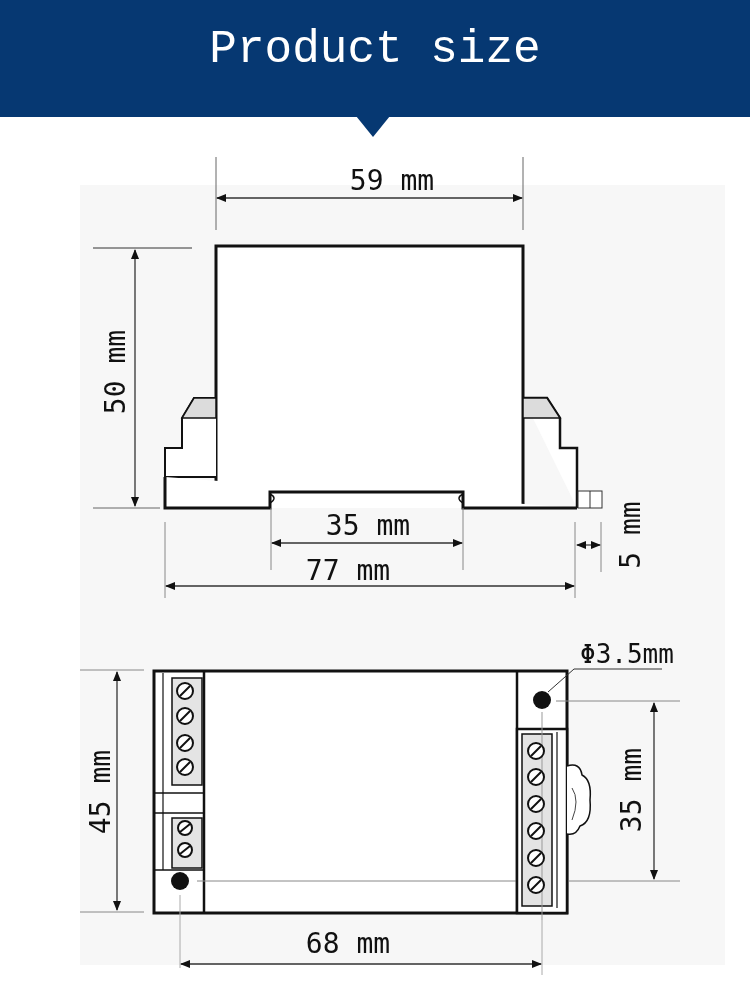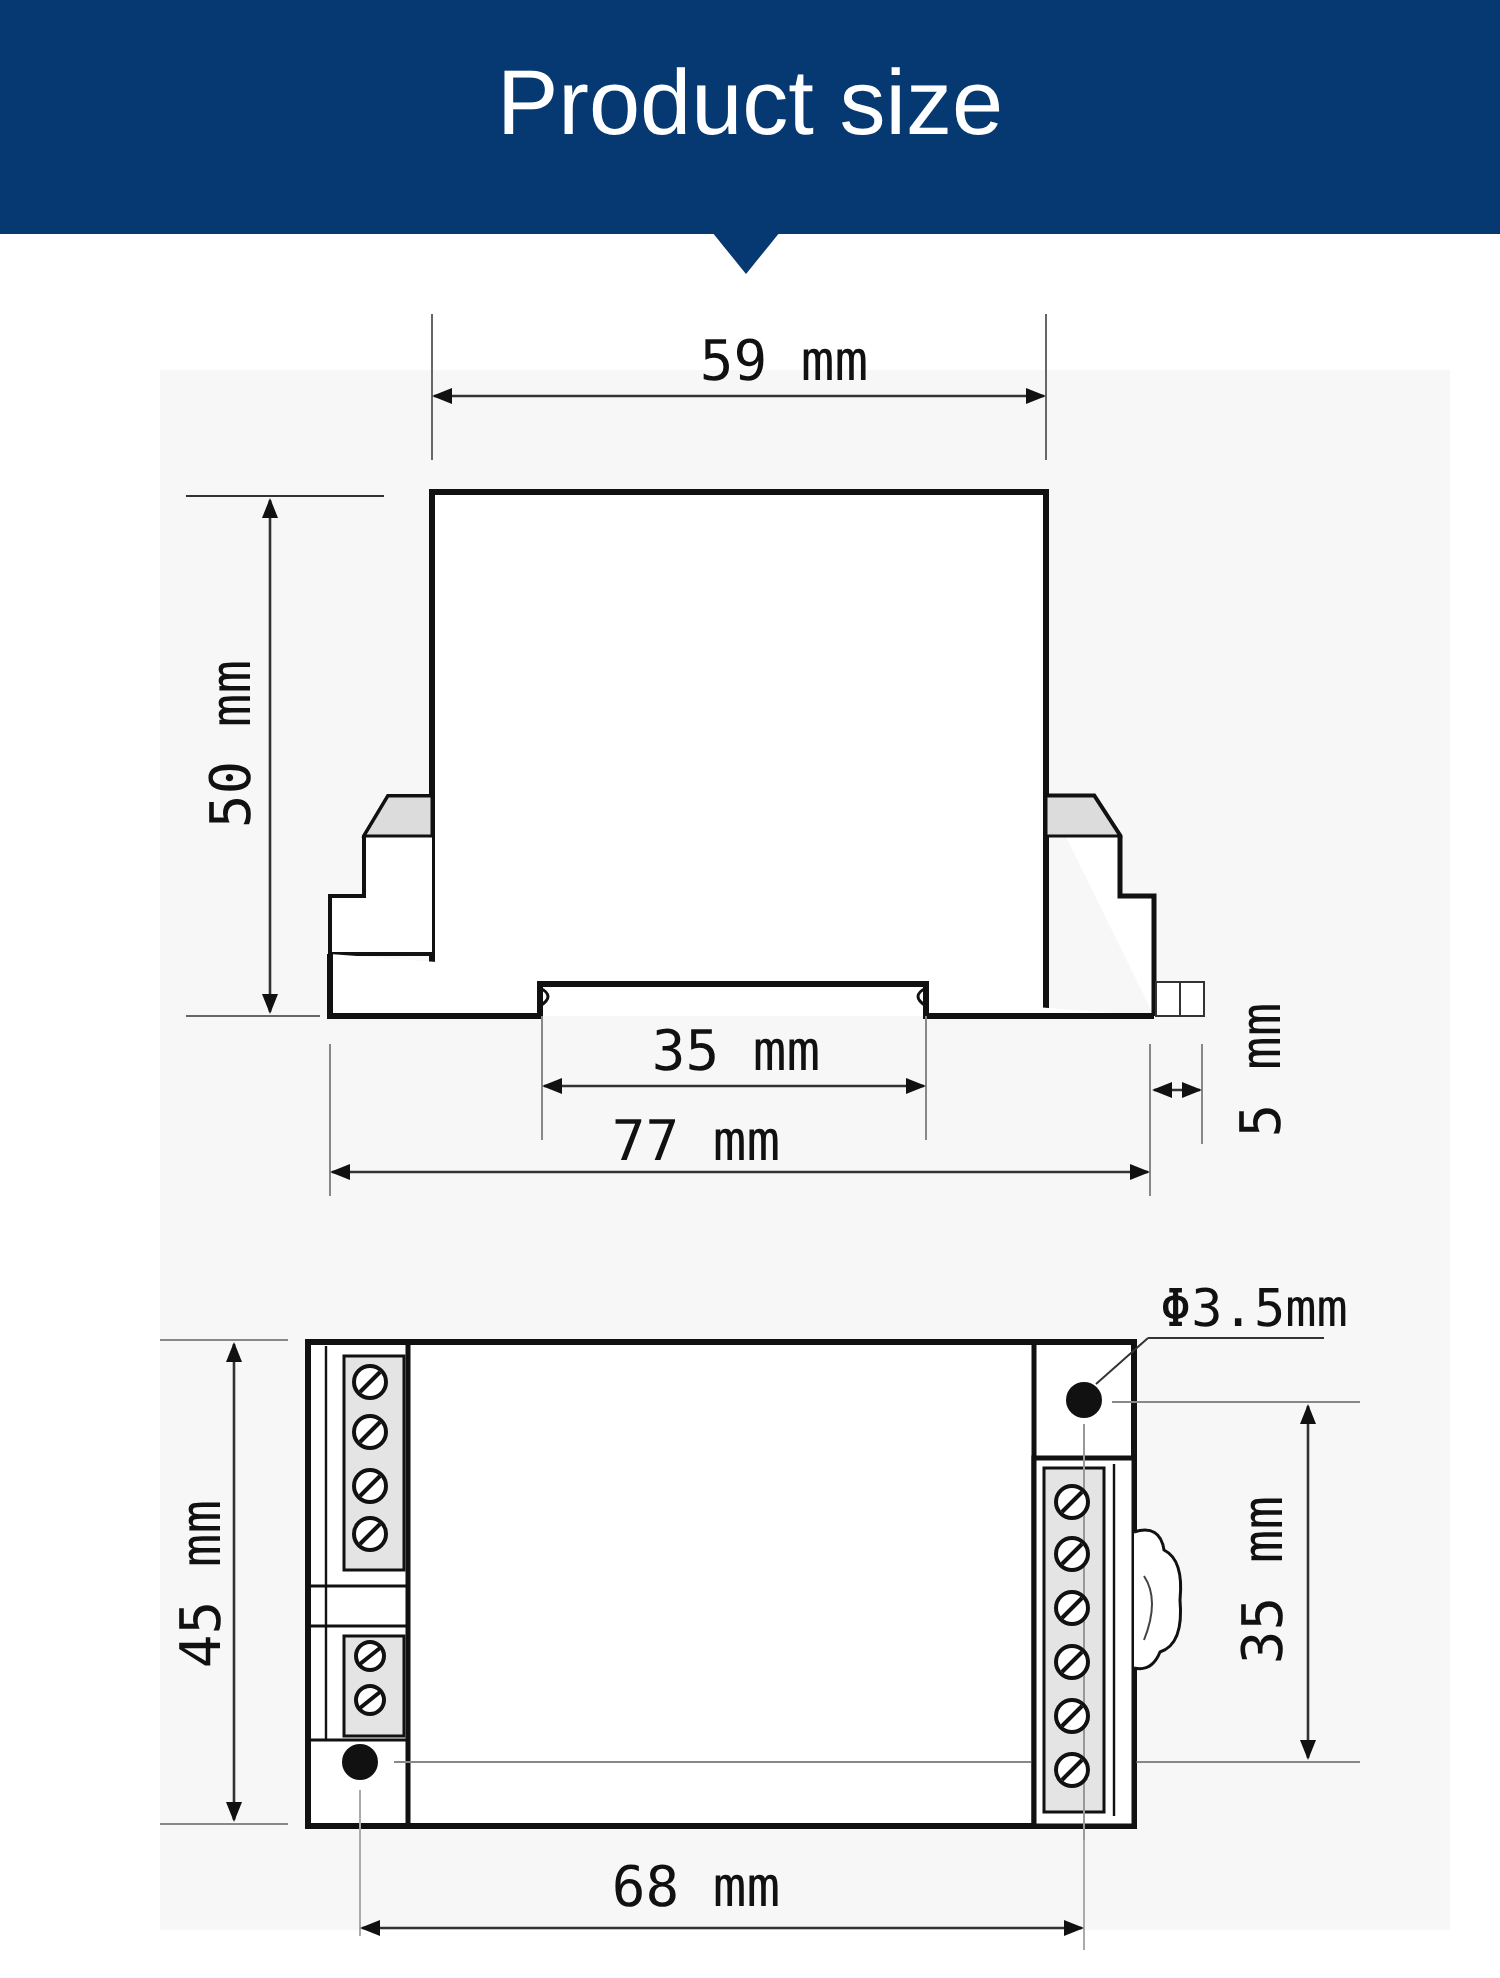--- a/index.html
+++ b/index.html
@@ -1,18 +1,18 @@
 <!DOCTYPE html>
 <html><head>
 <meta charset="utf-8">
 <style>
   html, body { margin: 0; padding: 0; background: #ffffff; }
   body { width: 750px; height: 989px; position: relative; overflow: hidden; font-family: "DejaVu Sans", sans-serif; }
   .header { position: absolute; left: 0; top: 0; width: 750px; height: 117px; background: #063872; }
-  .header-title { position: absolute; left: 0; top: 24px; width: 750px; text-align: center; color: #ffffff; font-size: 46px; font-family: Liberation Sans, sans-serif; letter-spacing: 0px; }
+  .header-title { position: absolute; left: 0; top: 24px; width: 750px; text-align: center; color: #ffffff; font-size: 46px; font-family: Liberation Mono, monospace; letter-spacing: 0px; }
   .pointer { position: absolute; left: 356px; top: 116px; width: 0; height: 0; border-left: 17px solid transparent; border-right: 17px solid transparent; border-top: 21px solid #063872; }
   .canvas { position: absolute; left: 0; top: 137px; width: 738px; height: 852px; }
   .canvas svg { position: absolute; left: 0; top: -137px; }
   .dim-text { font-family: "DejaVu Sans Mono", monospace; font-size: 28px; fill: #111; }
   .dim-text-sm { font-family: "DejaVu Sans Mono", monospace; font-size: 26px; fill: #111; }
 </style>
 </head>
 <body>
 
 <div class="header">

